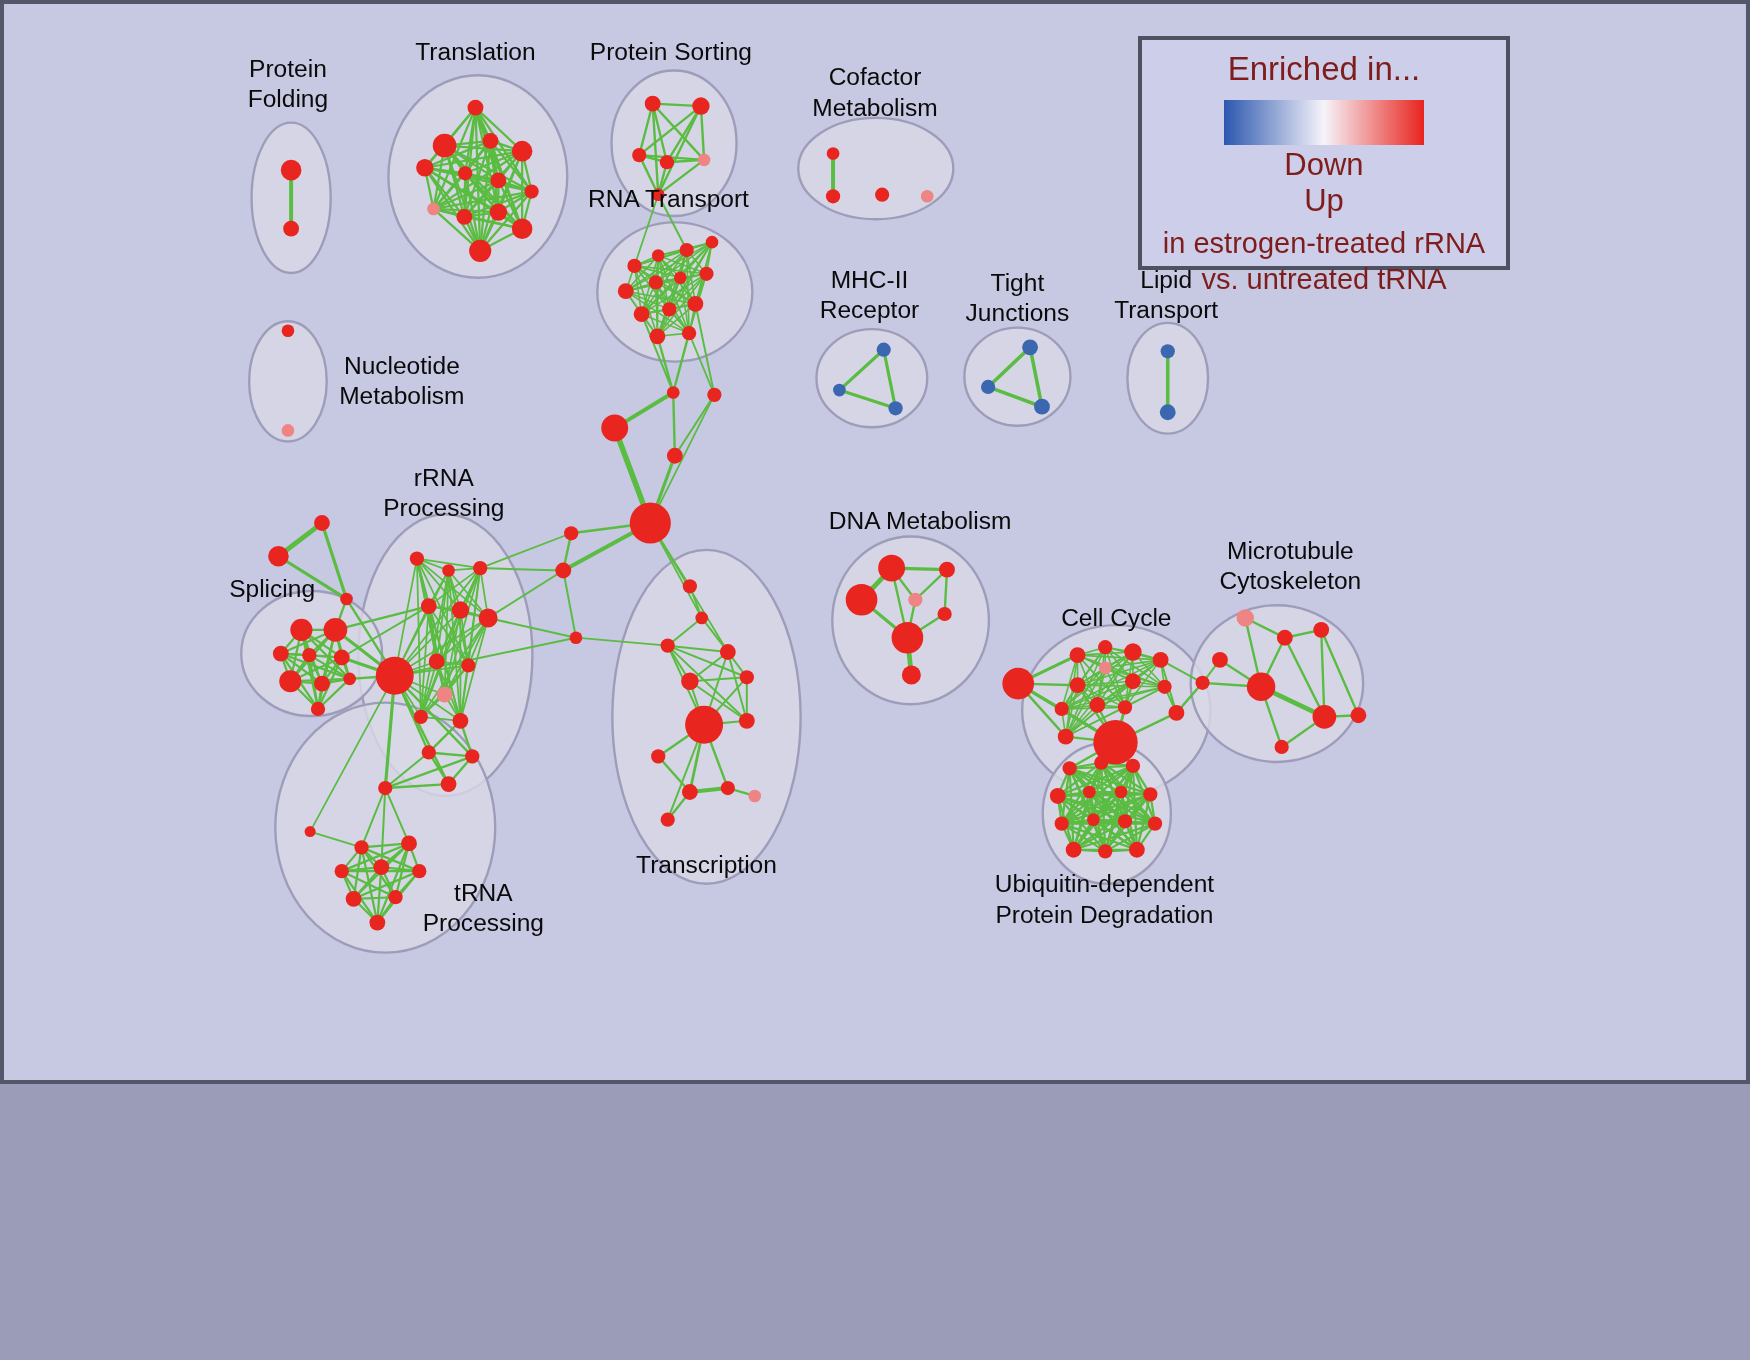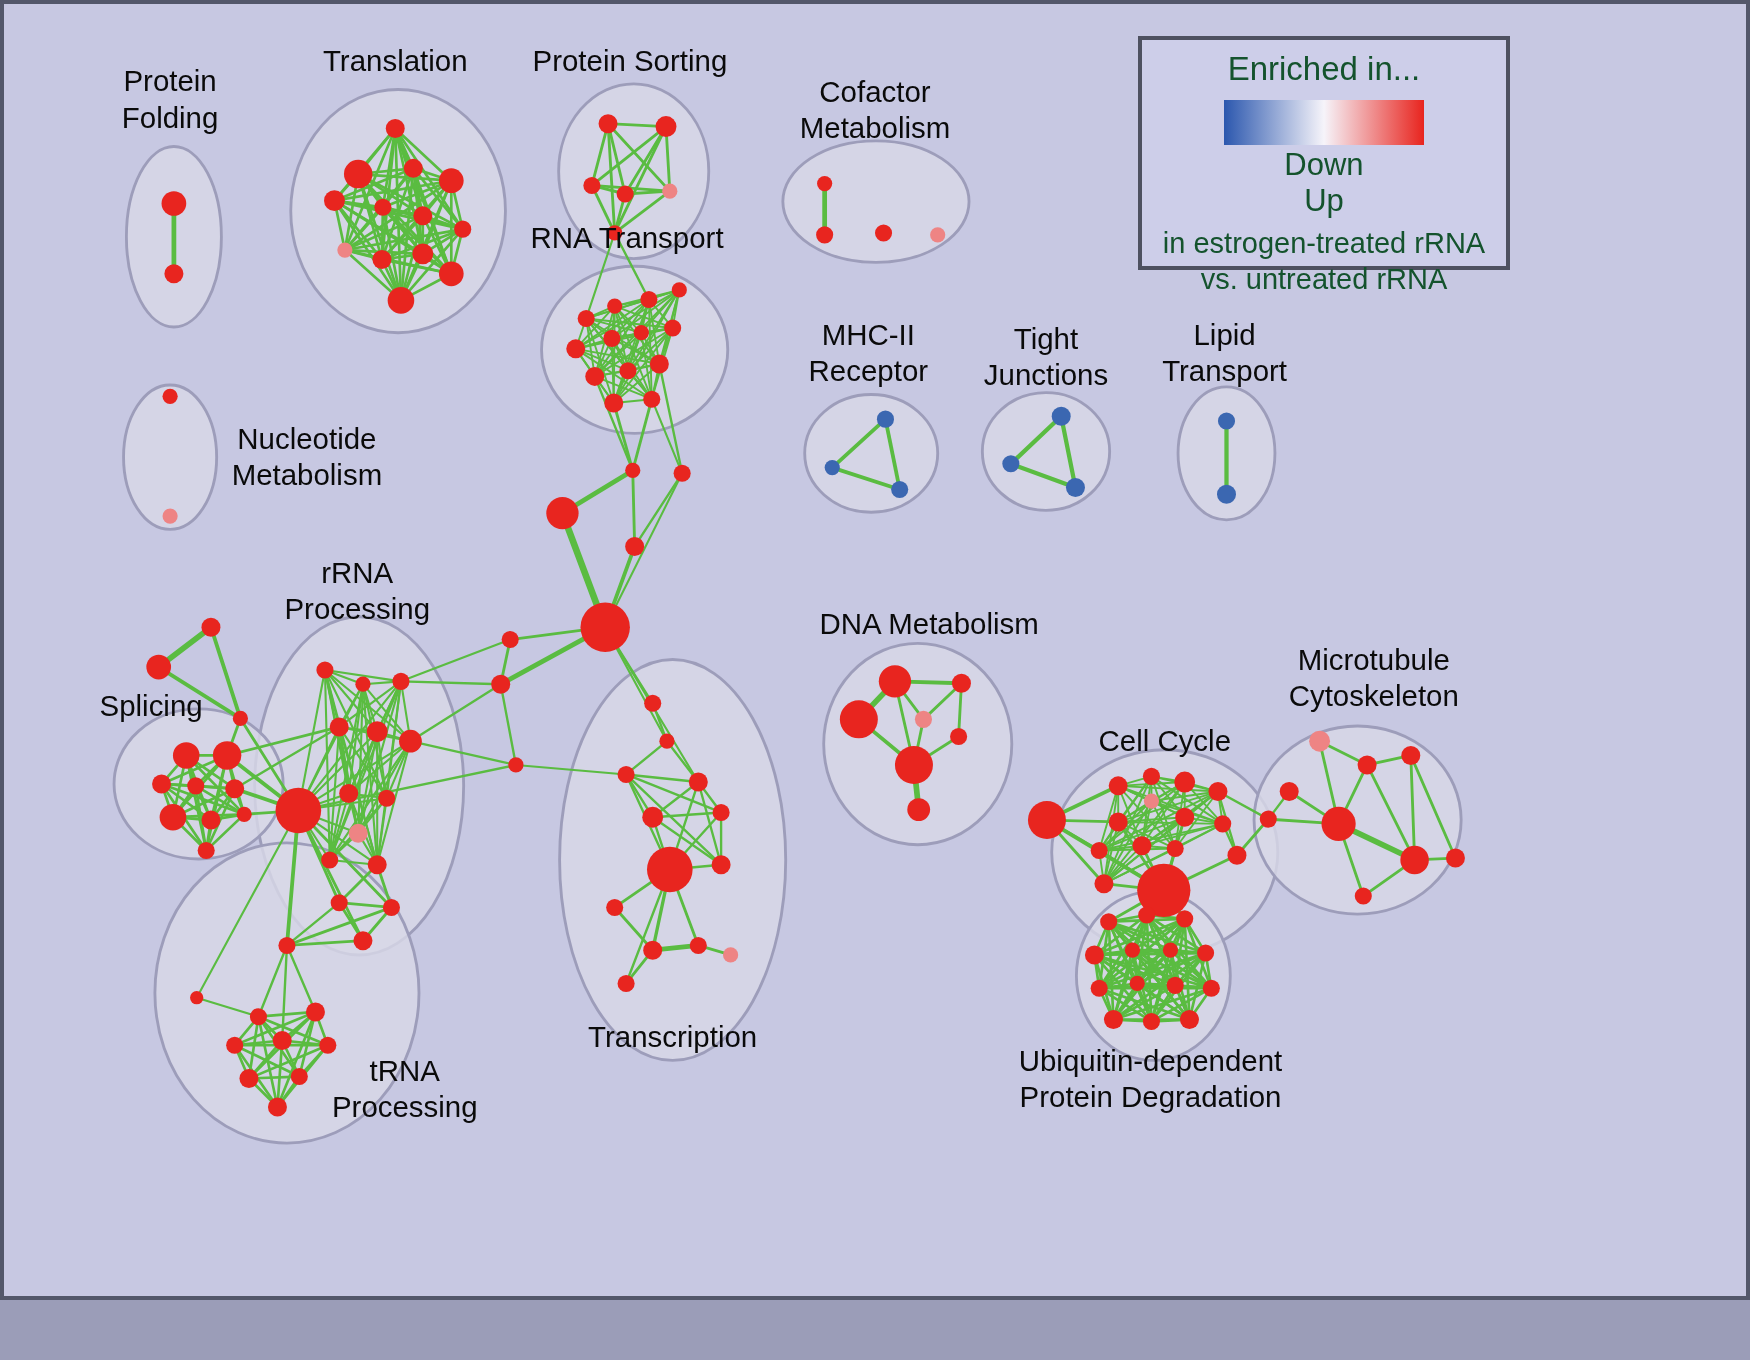--- a/index.html
+++ b/index.html
@@ -1,34 +1,34 @@
 <!DOCTYPE html>
 <html><head>
 <meta charset="utf-8">
 <style>
   html,body{margin:0;padding:0;background:#9b9db8;}
   .figure{
     position:relative;
-    width:1750px;height:1300px;
+    width:1750px;height:1084px;
     background:#c7c8e2;
     border:4px solid #53576a;
     box-sizing:border-box;
     font-family:"Liberation Sans", sans-serif;
     overflow:hidden;
   }
   #net{position:absolute;left:0;top:0;width:100%;height:100%;}
   .cluster{fill:#d8d8e6;fill-opacity:.82;stroke:#9d9dba;stroke-width:3;}
   .cluster-label{
     font-size:31px;fill:#0a0a0a;text-anchor:middle;
     font-family:"Liberation Sans", sans-serif;
   }
   .legend{
     position:absolute;left:1134px;top:32px;width:372px;height:234px;
     border:4px solid #4e5160;background:#cdcee9;box-sizing:border-box;
-    text-align:center;color:#14532d;
+    text-align:center;color:#7f1d1d;
   }
   .legend-title{font-size:33px;margin-top:10px;}
   .legend-gradient{width:200px;height:45px;margin:12px auto 2px;}
   .legend-scale{width:240px;margin:2px auto 0;display:flex;justify-content:space-between;font-size:31px;flex-direction:column;}
   .legend-caption{font-size:29px;line-height:36px;}
   .legend-caption.first{margin-top:6px;}
 </style>
 </head>
 <body>
 
@@ -821,15 +821,15 @@
     </svg>
 
   <div class="legend">
     <div class="legend-title">Enriched in...</div>
     <div class="legend-gradient" style="background: linear-gradient(to right, rgb(43, 87, 174), rgb(246, 244, 250), rgb(232, 36, 30));"></div>
     <div class="legend-scale">
       <span>Down</span>
       <span>Up</span>
     </div>
     <div class="legend-caption first">in estrogen-treated rRNA</div>
-    <div class="legend-caption">vs. untreated rRNA</div>
+    <div class="legend-caption">vs. untreated tRNA</div>
   </div>
 </div>
 
 </body></html>

